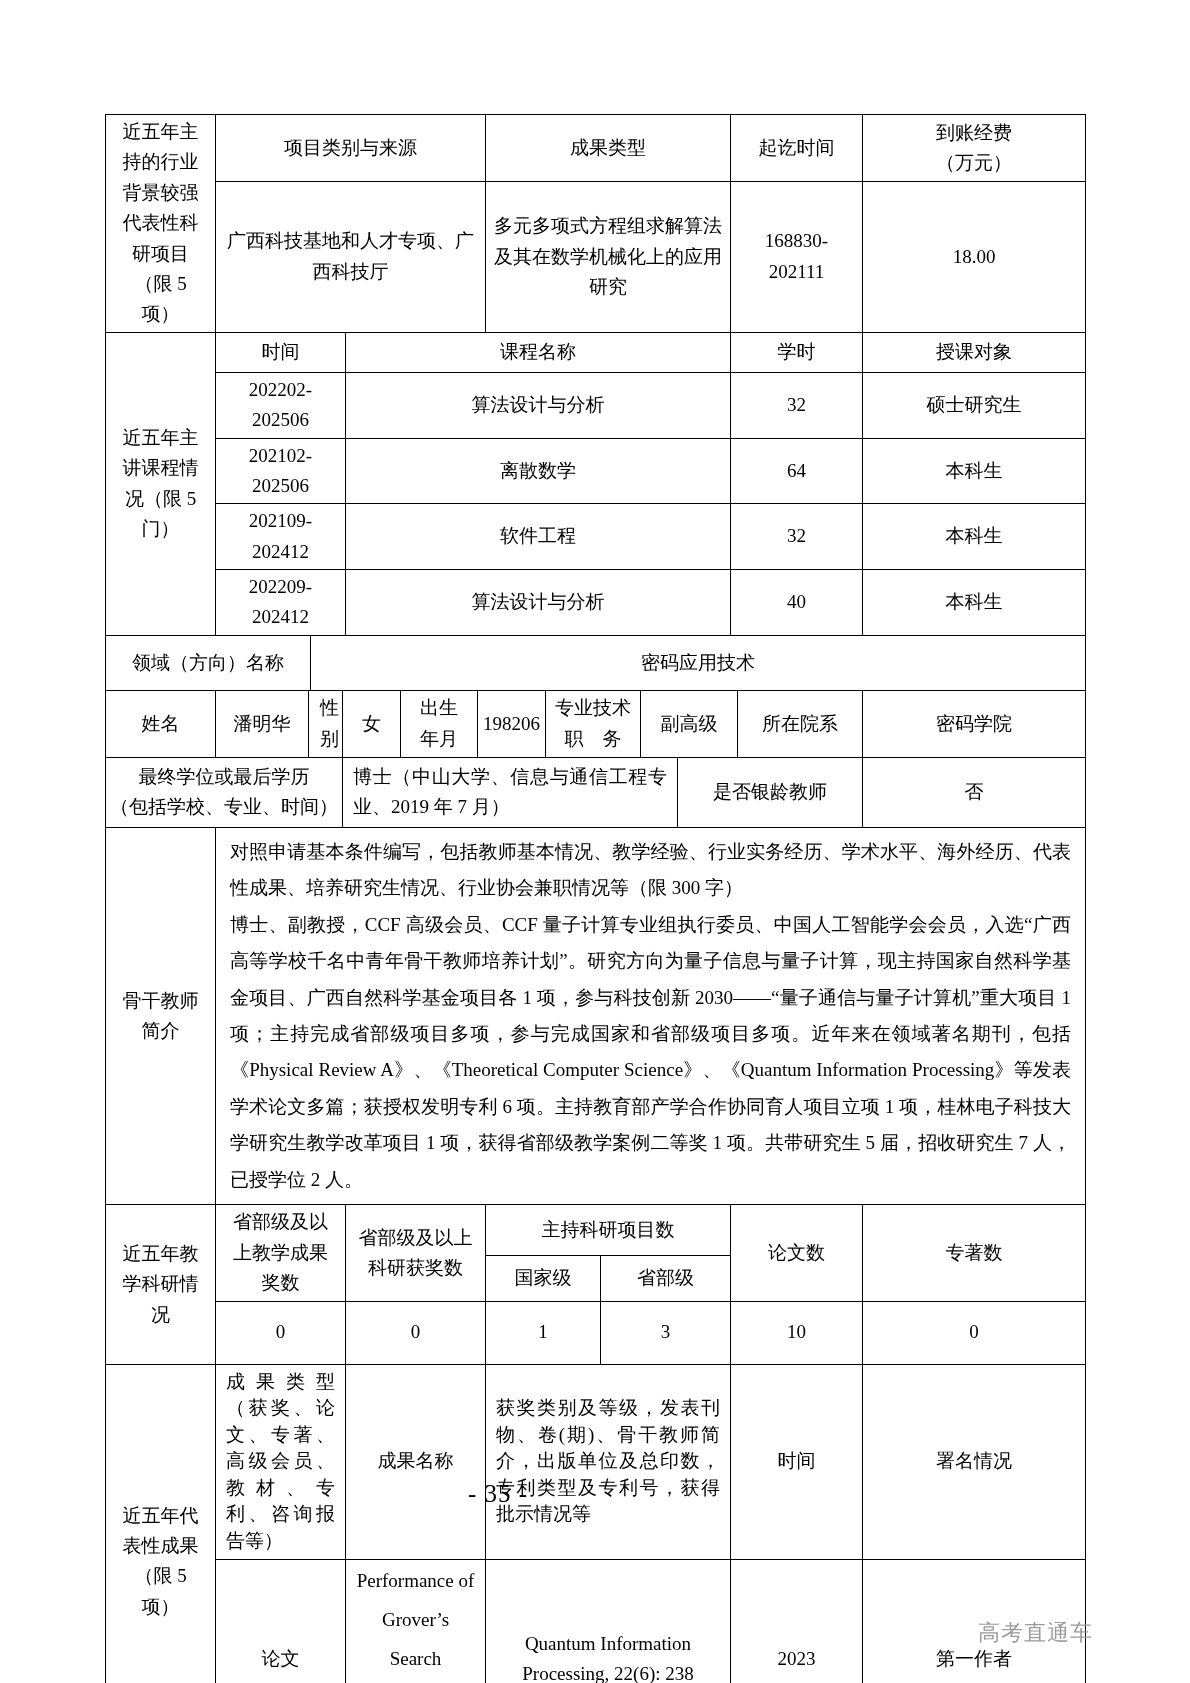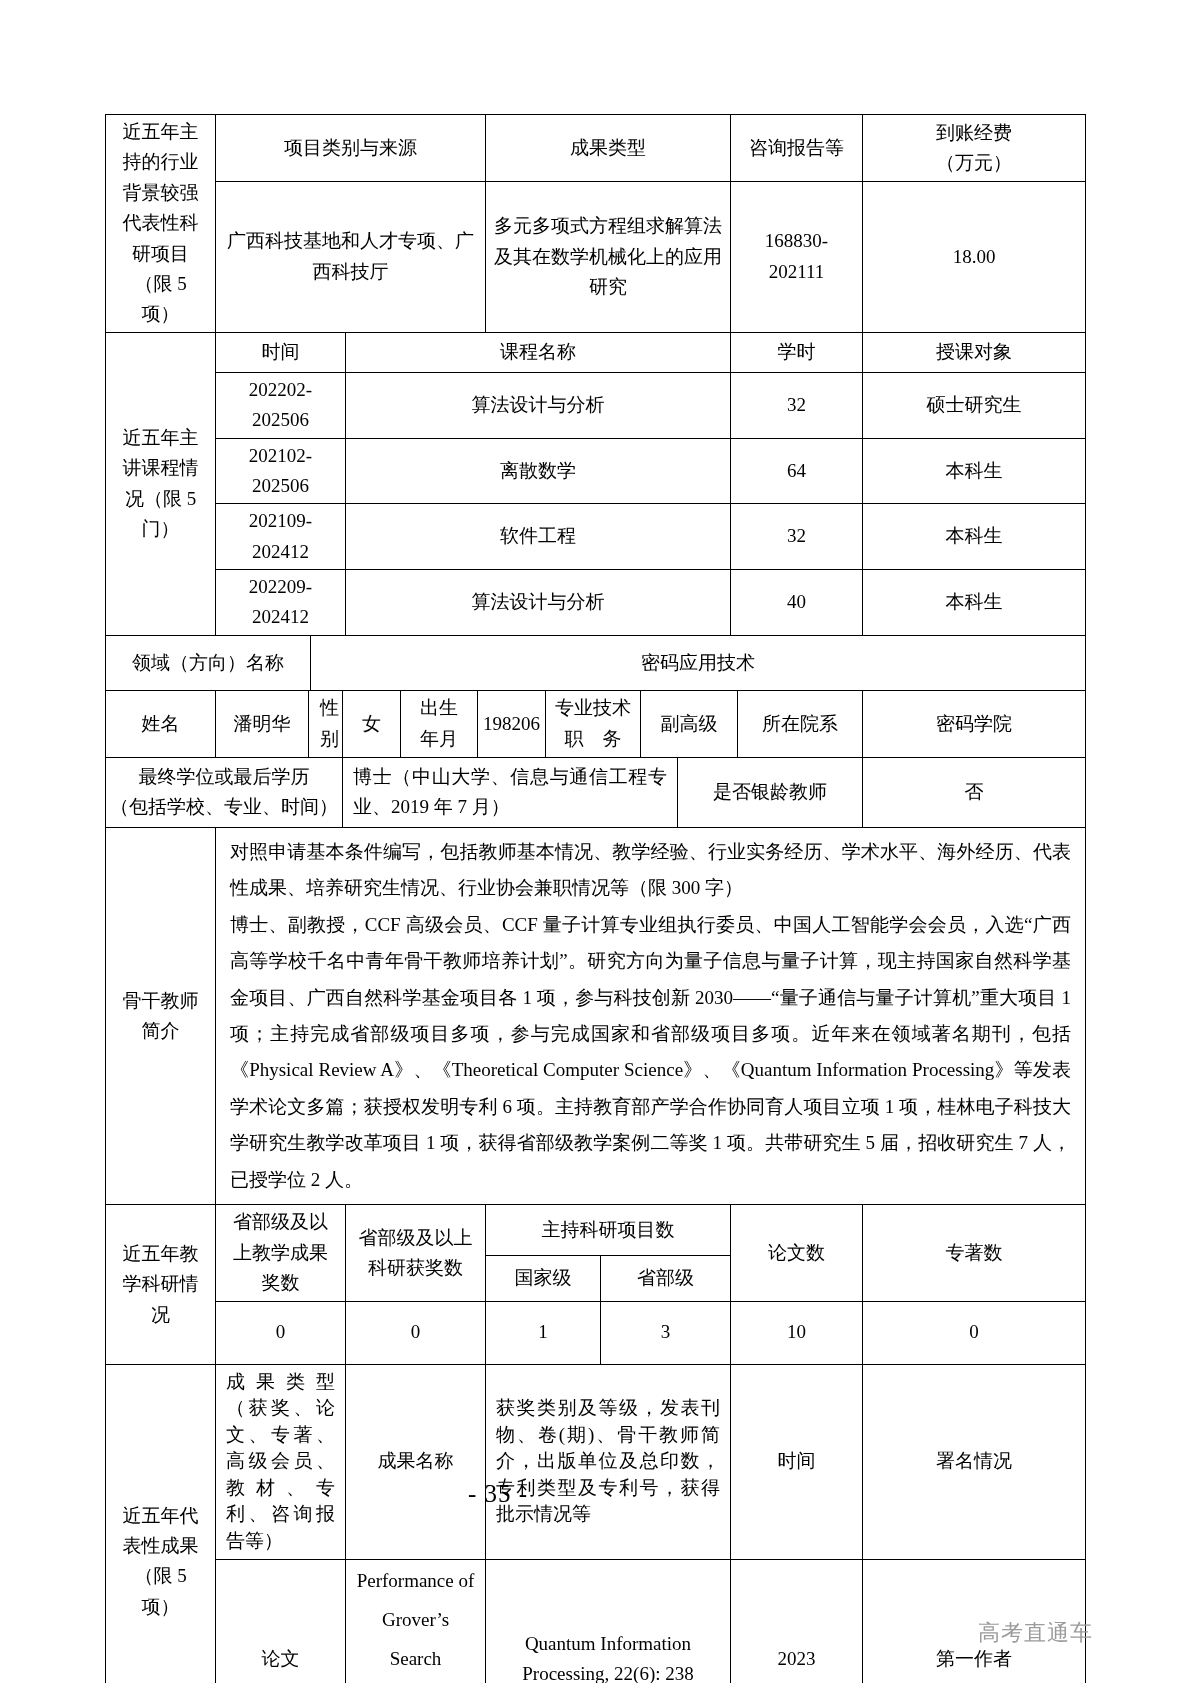--- a/index.html
+++ b/index.html
@@ -44,21 +44,21 @@
           <col style="width:270px">
           <col style="width:245px">
           <col style="width:132px">
           <col style="width:223px">
       </colgroup>
       <tbody>
         <tr>
           <td rowspan="2">近五年主持的行业背景较强代表性科研项目（限 5 项）</td>
           <td class="h58">项目类别与来源</td>
           <td class="h58">成果类型</td>
-          <td class="h58">咨询报告等</td>
+          <td class="h58">起讫时间</td>
           <td class="h58">到账经费
 （万元）</td>
         </tr>
         <tr>
           <td class="h148">广西科技基地和人才专项、广西科技厅</td>
           <td class="h148">多元多项式方程组求解算法及其在数学机械化上的应用研究</td>
           <td class="h148">168830-202111</td>
           <td class="h148">18.00</td>
         </tr>
       </tbody>

